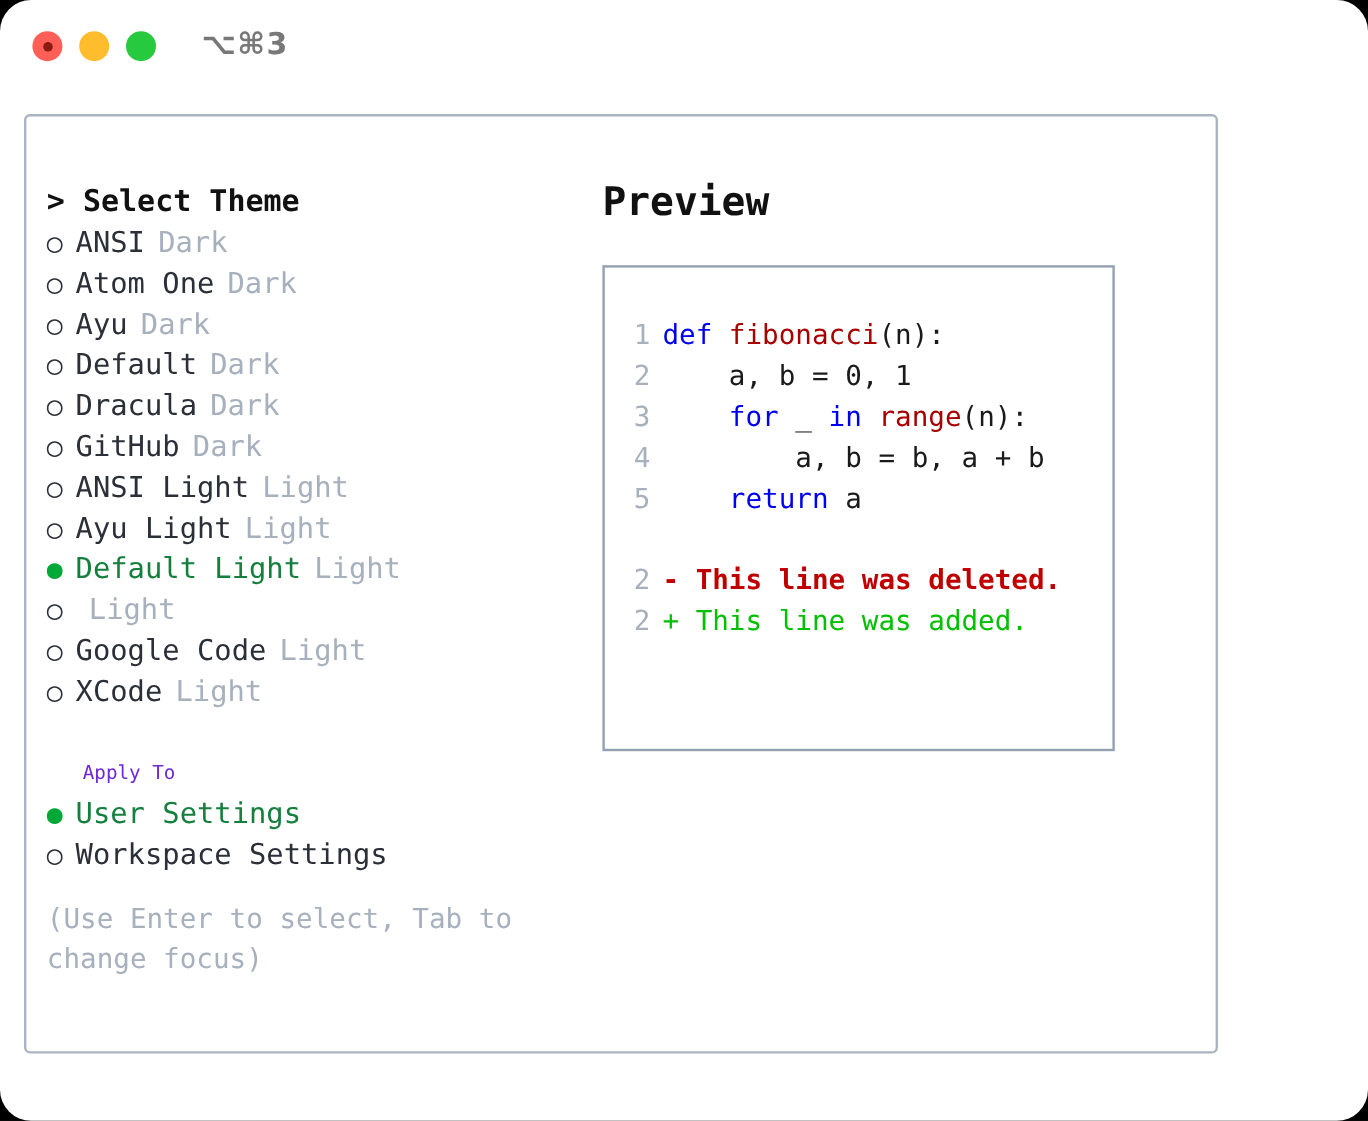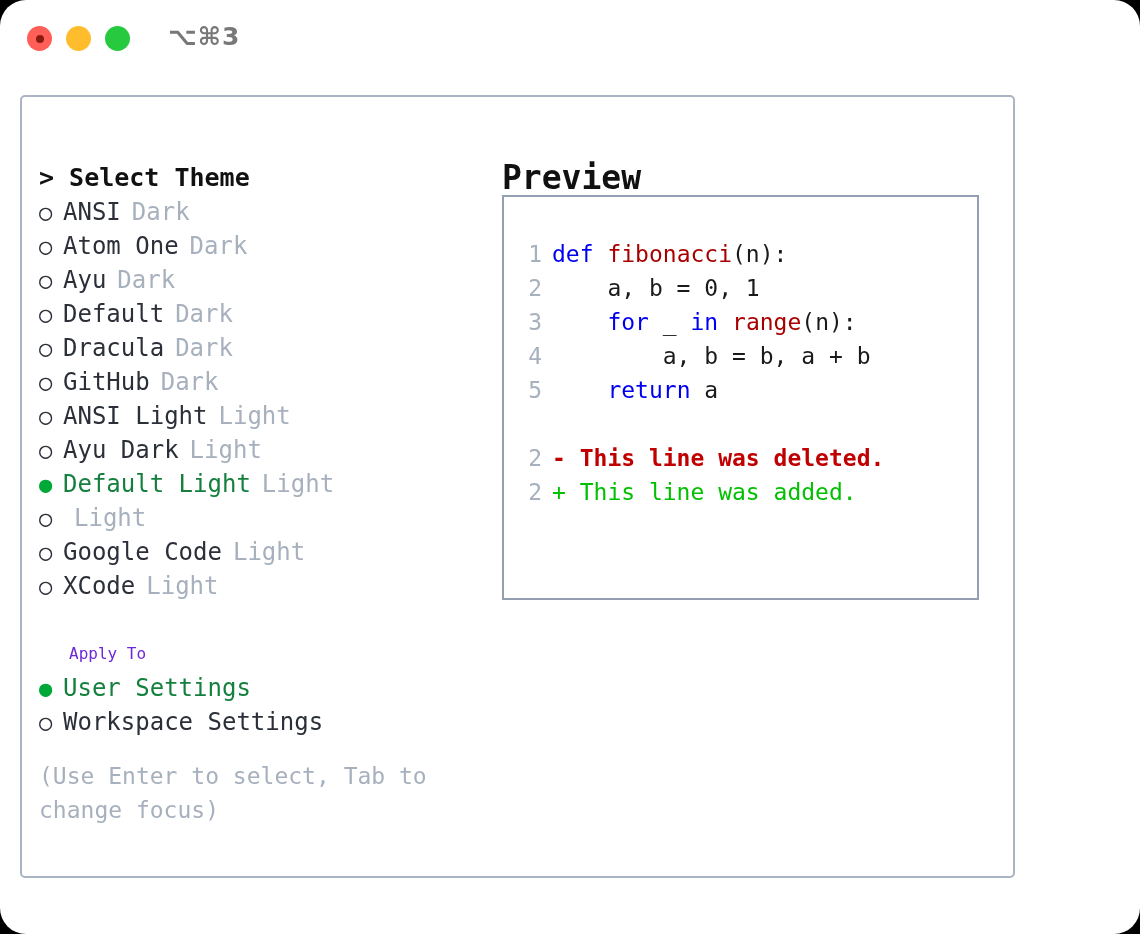--- a/index.html
+++ b/index.html
@@ -77,21 +77,21 @@
     width: 995px;
     height: 783px;
     border: 2px solid #aab4c2;
     border-radius: 5px;
     box-sizing: border-box;
     background: #ffffff;
   }
 
   .columns {
     position: absolute;
-    left: 0; top: 12px;
+    left: 0; top: 2px;
     width: 100%; height: 100%; padding-left: 48px;
   }
 
   
   .left-col {
     position: absolute;
     left: 17px;
     top: 52px;
     width: 440px;
   }
@@ -149,21 +149,22 @@
     top: 52px;
     width: 495px;
   }
   .preview-head {
     font-size: 33px;
     font-weight: bold;
     color: #111111;
     line-height: 34px;
   }
   .preview-box {
-    width: 477px;
+    margin-top: 36px;
+    width: 427px;
     height: 405px;
     border: 2px solid #94a0b2;
     box-sizing: border-box;
     background: #ffffff;
     position: relative;
   }
   .code-area {
     position: absolute;
     left: 14px;
     top: 40px;
@@ -211,21 +212,21 @@
         <div class="section-head">&gt; Select Theme</div>
 
         <div id="theme-items">
             <div class="opt-row"><span class="marker">○</span><span class="opt-label">ANSI</span><span class="opt-suffix">Dark</span></div>
             <div class="opt-row"><span class="marker">○</span><span class="opt-label">Atom One</span><span class="opt-suffix">Dark</span></div>
             <div class="opt-row"><span class="marker">○</span><span class="opt-label">Ayu</span><span class="opt-suffix">Dark</span></div>
             <div class="opt-row"><span class="marker">○</span><span class="opt-label">Default</span><span class="opt-suffix">Dark</span></div>
             <div class="opt-row"><span class="marker">○</span><span class="opt-label">Dracula</span><span class="opt-suffix">Dark</span></div>
             <div class="opt-row"><span class="marker">○</span><span class="opt-label">GitHub</span><span class="opt-suffix">Dark</span></div>
             <div class="opt-row"><span class="marker">○</span><span class="opt-label">ANSI Light</span><span class="opt-suffix">Light</span></div>
-            <div class="opt-row"><span class="marker">○</span><span class="opt-label">Ayu Dark</span><span class="opt-suffix">Light</span></div>
+            <div class="opt-row"><span class="marker">○</span><span class="opt-label">Ayu Light</span><span class="opt-suffix">Light</span></div>
             <div class="opt-row selected"><span class="marker sel">●</span><span class="opt-label">Default Light</span><span class="opt-suffix">Light</span></div>
             <div class="opt-row"><span class="marker">○</span><span class="opt-suffix">Light</span></div>
             <div class="opt-row"><span class="marker">○</span><span class="opt-label">Google Code</span><span class="opt-suffix">Light</span></div>
             <div class="opt-row"><span class="marker">○</span><span class="opt-label">XCode</span><span class="opt-suffix">Light</span></div>
           </div>
 
         <div class="spacer-row"></div>
 
         <div class="group-head">Apply To</div>
         <div id="apply-items">

